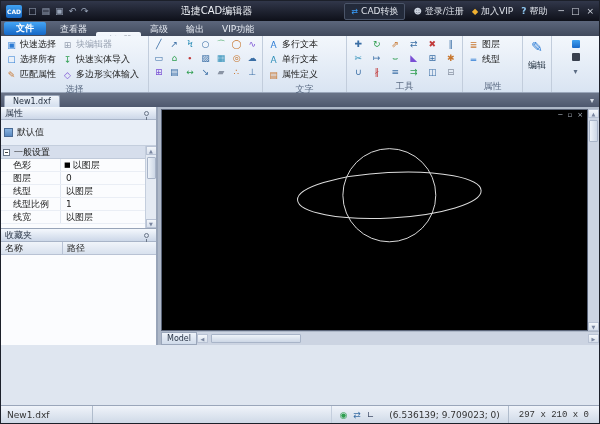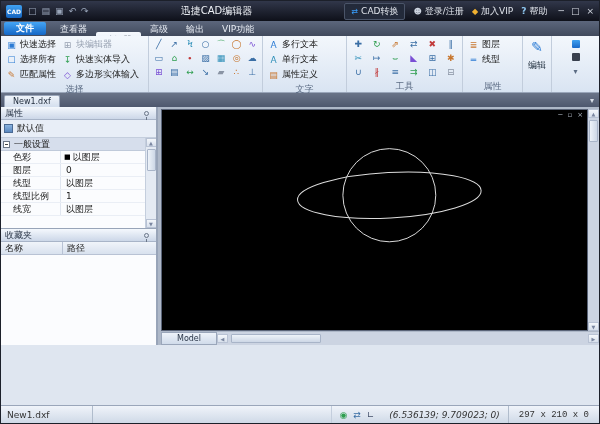--- a/index.html
+++ b/index.html
@@ -64,21 +64,21 @@
   
   .main{position:absolute;top:106px;left:0;right:0;height:238px;}
   .leftpane{position:absolute;left:0;top:0;bottom:0;width:157px;border-right:2px solid #98a4b8;background:#e4eaf4;display:flex;flex-direction:column;}
   .panel{display:flex;flex-direction:column;border-bottom:1px solid #98a4b8;}
   .props-panel{height:122px;}
   .favs-panel{flex:1;border-bottom:none;}
   .phead{height:13px;background:linear-gradient(#f4f8fd,#ccd7e8);border-bottom:1px solid #a8b4c8;display:flex;align-items:center;padding:0 4px;color:#2a3648;flex:0 0 auto;}
   .phead-t{flex:1;}
   .pin{width:5px;height:5px;border:1px solid #6a7688;border-radius:50%;position:relative;margin-right:3px;}
   .pin::after{content:"";position:absolute;left:1px;top:5px;width:1px;height:3px;background:#6a7688;}
-  .defrow{height:18px;display:flex;align-items:center;gap:4px;background:#e8eef7;border-bottom:1px solid #c4cedd;padding:0 3px;flex:0 0 auto;}
+  .defrow{height:26px;display:flex;align-items:center;gap:4px;background:#e8eef7;border-bottom:1px solid #c4cedd;padding:0 3px;flex:0 0 auto;}
   .def-ic{width:9px;height:9px;background:linear-gradient(#8ab4e0,#5a88c0);border:1px solid #4a6a94;flex:0 0 auto;}
   .pgrid-wrap{flex:1;display:flex;background:#fbfcfe;overflow:hidden;}
   .pgrid{flex:1;display:flex;flex-direction:column;}
   .pgroup{height:13px;display:flex;align-items:center;gap:4px;background:#d6deec;border-bottom:1px solid #c0cada;padding:0 2px;flex:0 0 auto;}
   .expander{width:7px;height:7px;border:1px solid #6a7688;background:#fff;position:relative;flex:0 0 auto;}
   .expander::before{content:"";position:absolute;left:1px;top:2px;width:3px;height:1px;background:#444;}
   .prows{display:block;}
   .prow{height:13px;display:flex;border-bottom:1px solid #eaeef5;}
   .pname{width:60px;border-right:1px solid #e0e6f0;padding-left:12px;line-height:13px;white-space:nowrap;}
   .pval{flex:1;padding-left:3px;display:flex;align-items:center;gap:2px;line-height:13px;}
@@ -93,39 +93,39 @@
   .fc1{width:62px;border-right:1px solid #b8c2d4;}
   .favbody{flex:1;background:#fbfcfe;}
 
   
   .canvaswrap{position:absolute;left:157px;top:0;right:0;bottom:0;background:#aeb8c8;}
   .canvas{position:absolute;left:3px;top:2px;right:11px;bottom:14px;background:#000;border:1px solid #5a6478;}
   .canvas svg{width:100%;height:100%;display:block;}
   .child-ctrls{position:absolute;top:1px;right:4px;display:flex;gap:5px;color:#a8b0bc;font-size:7px;}
   .canvas-vscroll{position:absolute;right:0;top:2px;width:11px;bottom:14px;background:#ccd4e2;display:flex;flex-direction:column;align-items:center;}
   .canvas-bottom{position:absolute;left:3px;right:0;bottom:0;height:13px;display:flex;align-items:stretch;}
-  .model-tab{width:56px;background:linear-gradient(#eef3fa,#d0dbea);border:1px solid #9aa6ba;text-align:center;line-height:11px;font-size:8px;color:#2a3648;flex:0 0 auto;}
+  .model-tab{width:36px;background:linear-gradient(#eef3fa,#d0dbea);border:1px solid #9aa6ba;text-align:center;line-height:11px;font-size:8px;color:#2a3648;flex:0 0 auto;}
   .hscroll{flex:1;background:#ccd4e2;display:flex;align-items:center;}
   .h-thumb{width:90px;height:9px;background:linear-gradient(#eef3f9,#cdd7e6);border:1px solid #a8b4c8;border-radius:1px;margin-left:3px;}
   .hs-fill{flex:1;}
 
   
   .cmdpanel{position:absolute;top:344px;left:0;right:0;height:62px;display:flex;flex-direction:column;background:#fff;border-top:1px solid #98a4b8;}
   .cmdbody{flex:1;display:flex;overflow:hidden;}
   .cmdlines{flex:1;padding:1px 4px;color:#3a3f48;}
   .cmd-line{line-height:13px;white-space:nowrap;}
   .cmdprompt{height:14px;border-top:1px solid #b8c2d4;line-height:13px;padding-left:4px;color:#30343c;background:#fff;flex:0 0 auto;}
 
   
   .statusbar{position:absolute;bottom:0;left:0;right:0;height:18px;background:linear-gradient(#f0f4fa,#cfd9e7);border-top:1px solid #9aa6ba;display:flex;align-items:center;color:#333;}
   .sb-doc{padding:0 6px;width:92px;border-right:1px solid #b0bccc;align-self:stretch;display:flex;align-items:center;}
   .sb-mid{flex:1;align-self:stretch;border-right:1px solid #c4cedd;}
   .sb-toggles{display:flex;gap:6px;padding:0 7px;}
   .tgl{font-size:9px;line-height:16px;}
-  .sb-coords{padding:0 8px;white-space:nowrap;font-style:italic;}
+  .sb-coords{padding:0 8px;white-space:nowrap;}
   .sb-size{border-left:1px solid #b0bccc;align-self:stretch;display:flex;align-items:center;padding:0 10px;white-space:nowrap;font-family:Liberation Mono, monospace;}
 </style>
 </head>
 <body>
 
 <div class="app">
 
   <div class="titlebar">
     <div class="logo">CAD</div>
     <div class="tb-icons">

